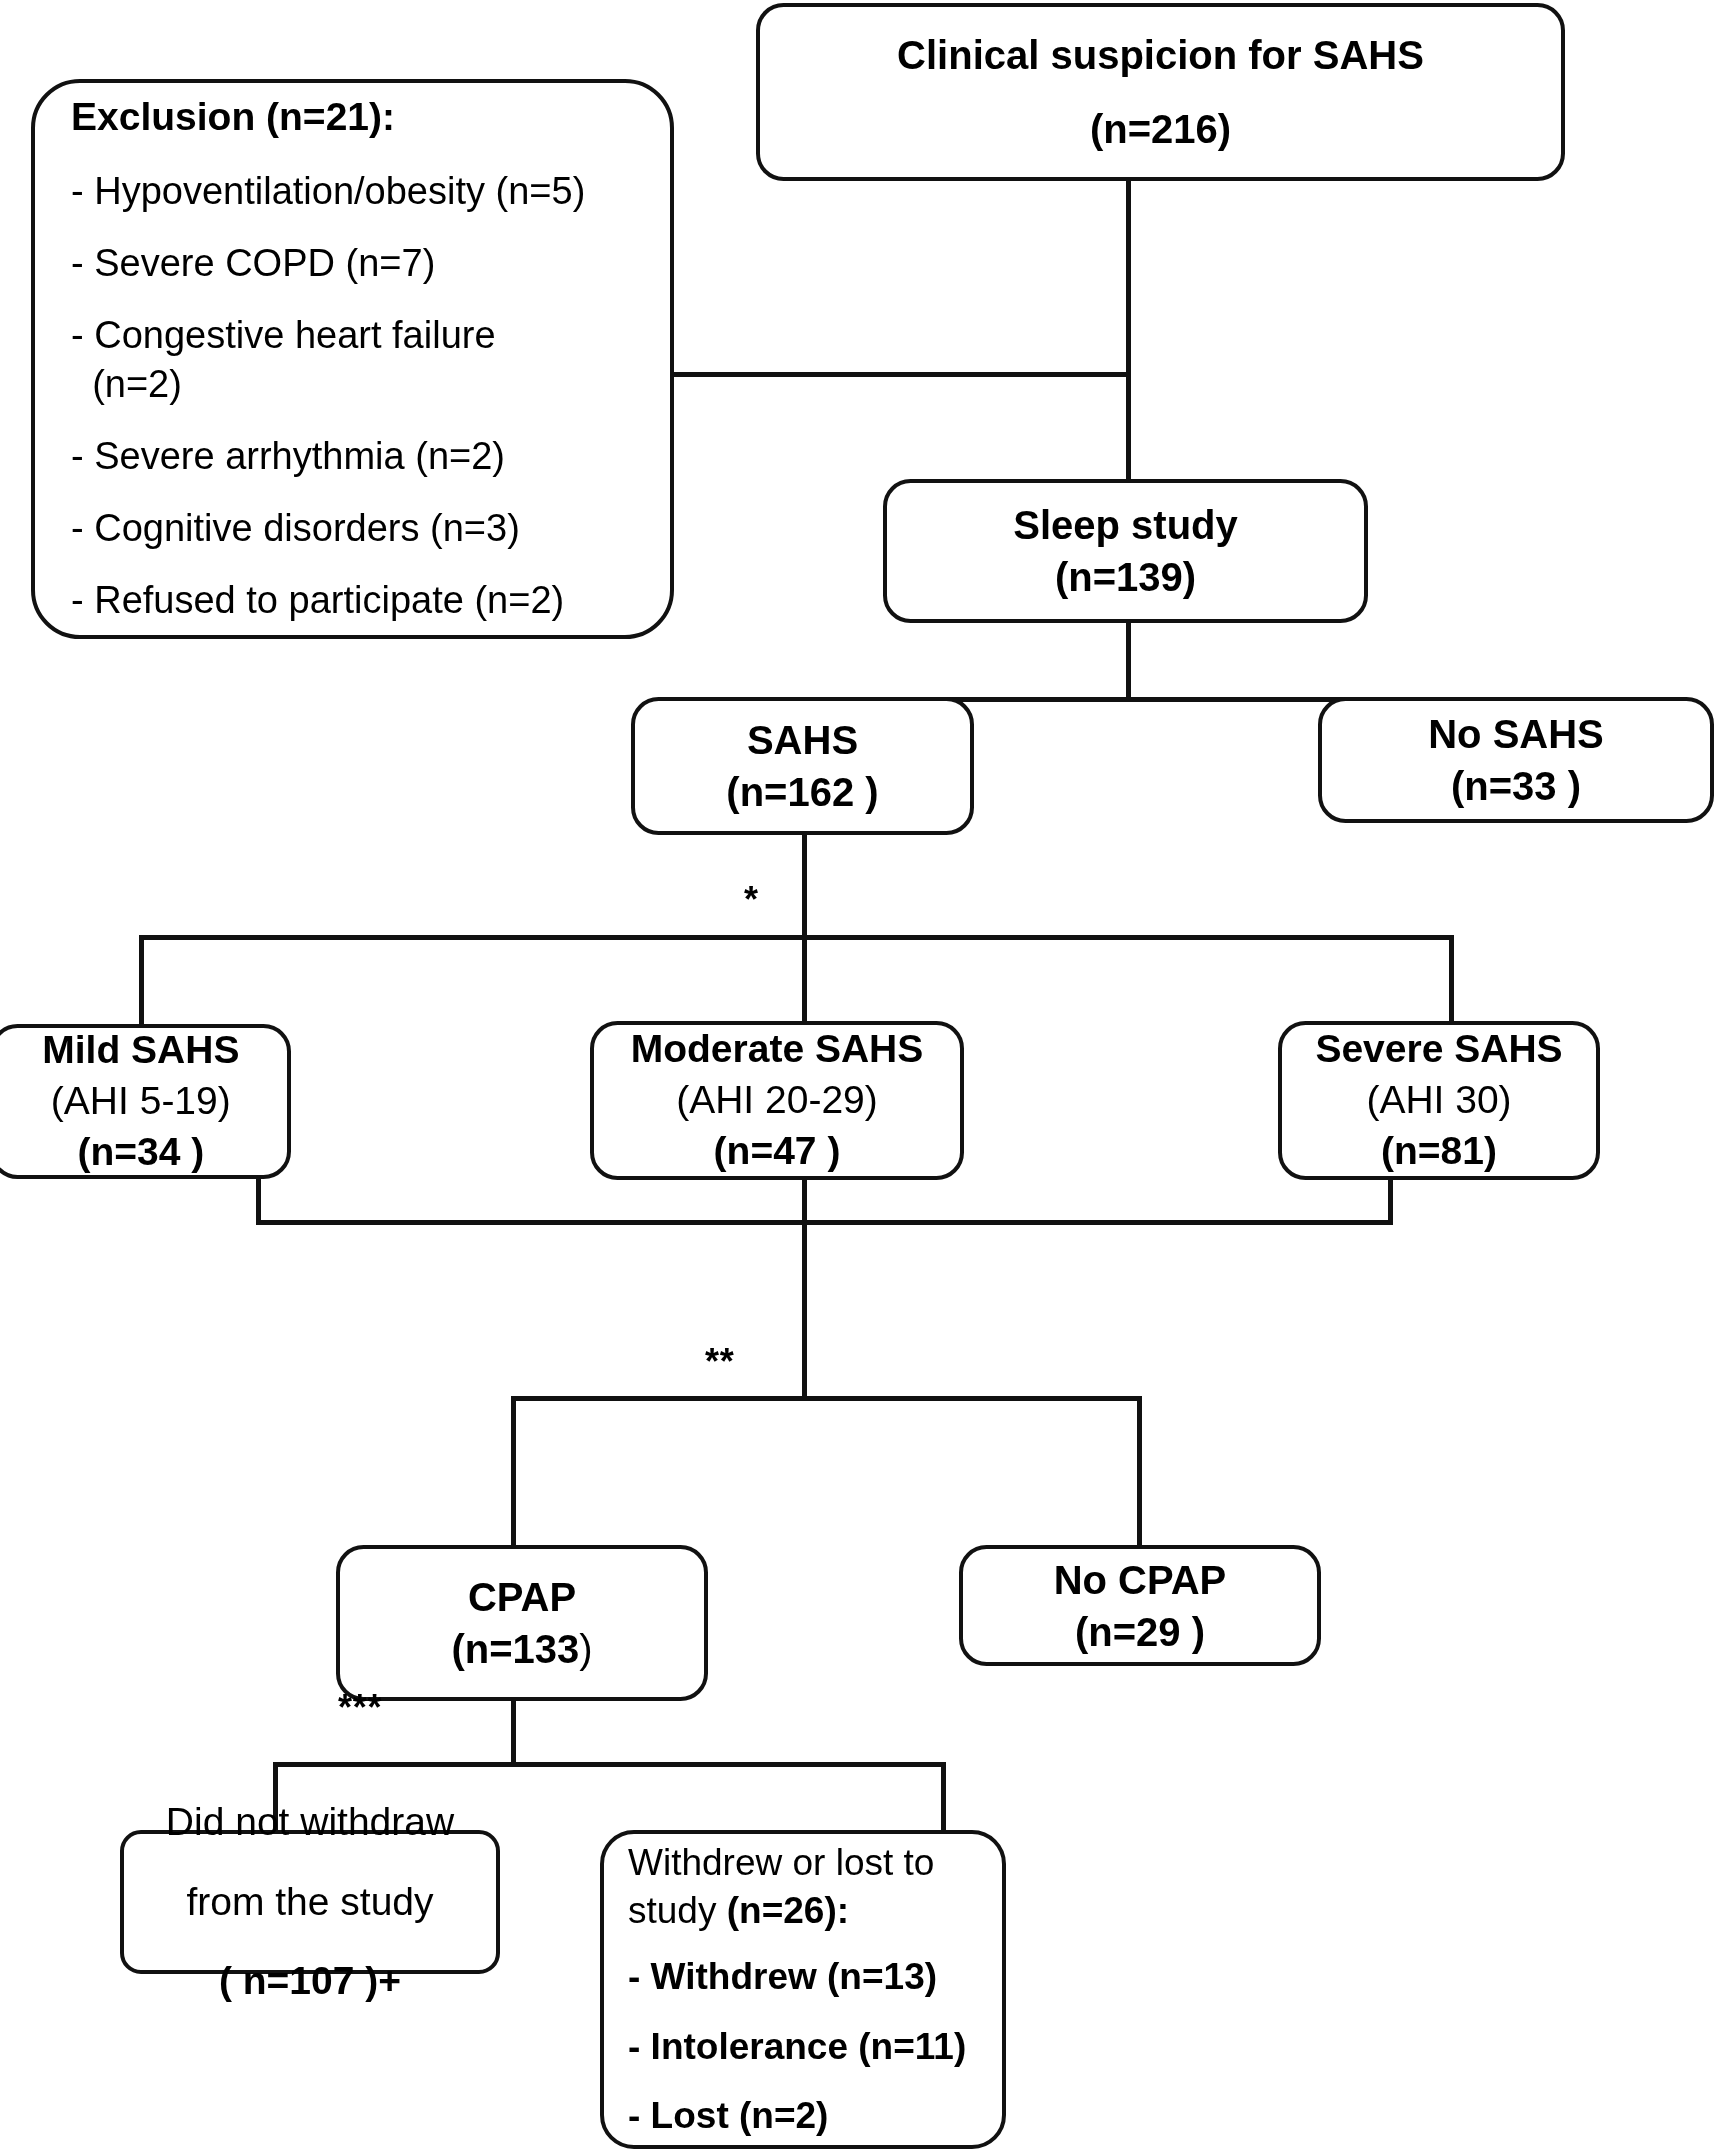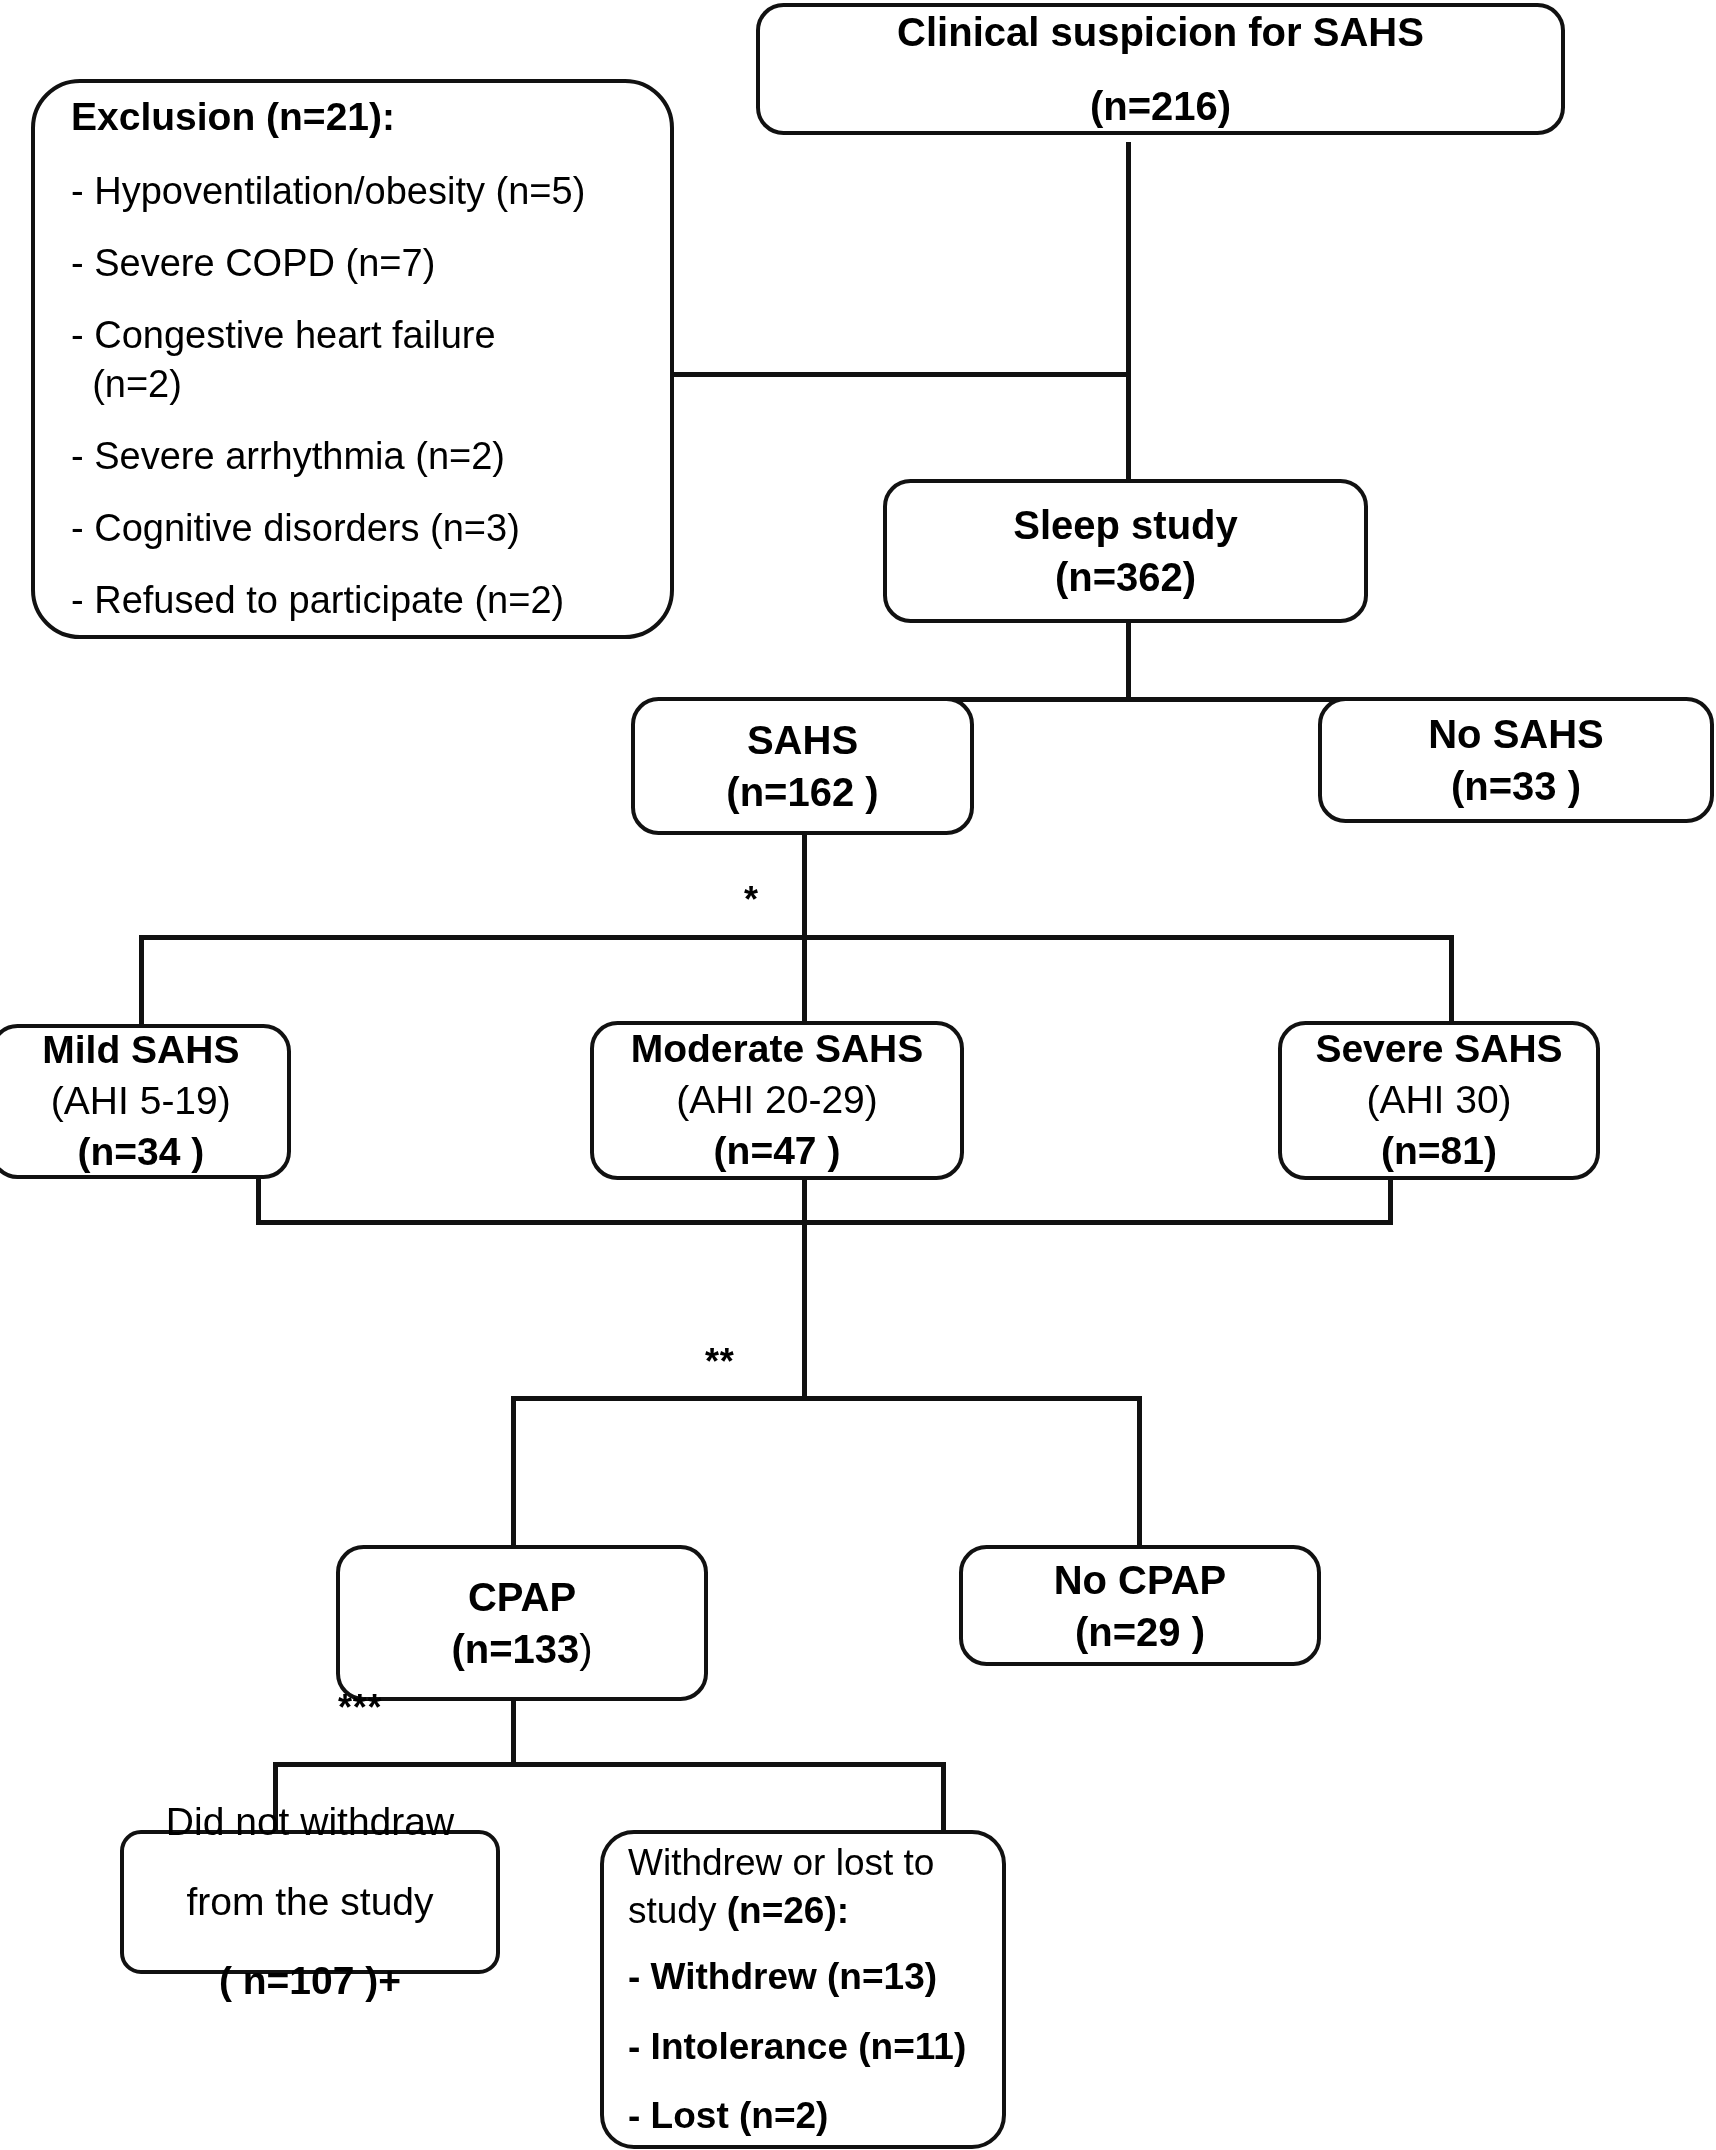--- a/index.html
+++ b/index.html
@@ -119,39 +119,39 @@
   <div class="line v" style="left:802px; top:1220px; height:180px;"></div>
   <div class="line h" style="left:511px; top:1396px; width:631px;"></div>
   <div class="line v" style="left:511px; top:1396px; height:154px;"></div>
   <div class="line v" style="left:1137px; top:1396px; height:154px;"></div>
 
   <div class="line v" style="left:511px; top:1661px; height:104px;"></div>
   <div class="line h" style="left:273px; top:1762px; width:673px;"></div>
   <div class="line v" style="left:273px; top:1762px; height:74px;"></div>
   <div class="line v" style="left:941px; top:1762px; height:74px;"></div>
 
-  <div class="box" style="left:756px; top:3.2px; width:809px; height:132px;gap:22px;">
+  <div class="box" style="left:756px; top:3.2px; width:809px; height:178px;gap:22px;">
     <span class="box-line b fs-50">Clinical suspicion for SAHS</span>
     <span class="box-line b fs-50">(n=216)</span>
   </div>
 
   <div class="box left-align" style="left:31px; top:79px; width:643px; height:560px; border-radius:49px; padding:31px 36px;">
     <div class="excl-title">Exclusion (n=21):</div>
     <div class="excl-item">- Hypoventilation/obesity (n=5)</div>
     <div class="excl-item">- Severe COPD (n=7)</div>
     <div class="excl-item">- Congestive heart failure
   (n=2)</div>
     <div class="excl-item">- Severe arrhythmia (n=2)</div>
     <div class="excl-item">- Cognitive disorders (n=3)</div>
     <div class="excl-item">- Refused to participate (n=2)</div>
   </div>
 
   <div class="box" style="left:883px; top:479px; width:485px; height:144px;">
     <span class="box-line b fs-50">Sleep study</span>
-    <span class="box-line b fs-50">(n=362)</span>
+    <span class="box-line b fs-50">(n=139)</span>
   </div>
 
   <div class="box" style="left:631px; top:697px; width:343px; height:138px;">
     <span class="box-line b fs-50">SAHS</span>
     <span class="box-line b fs-50">(n=162 )</span>
   </div>
 
   <div class="box" style="left:1318px; top:697px; width:396px; height:126px;">
     <span class="box-line b fs-50">No SAHS</span>
     <span class="box-line b fs-50">(n=33 )</span>

